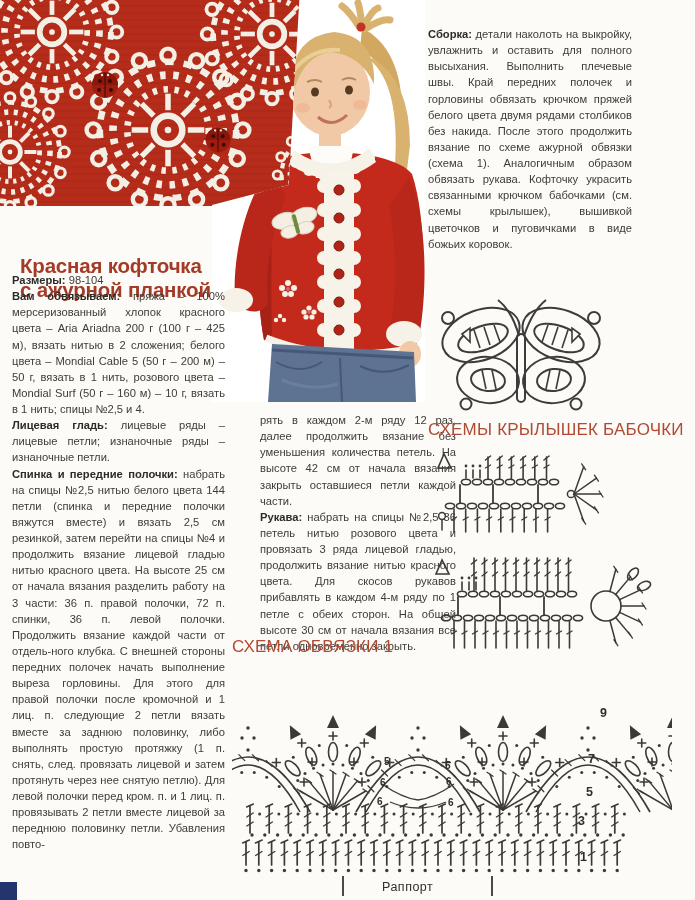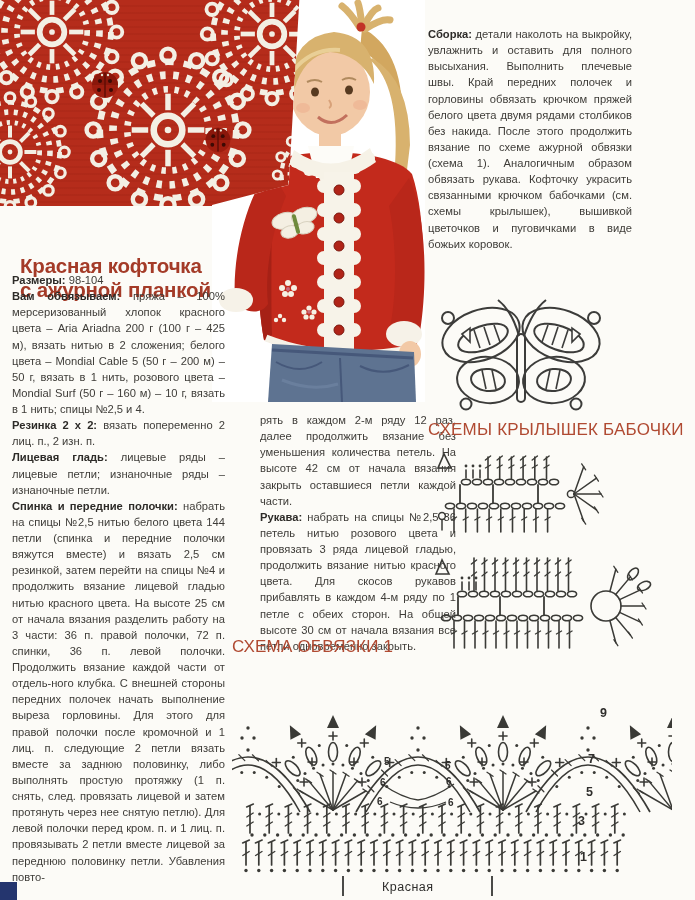--- a/index.html
+++ b/index.html
@@ -210,21 +210,20 @@
   </div>
 
   <div class="page-title">
     <div>Красная кофточка</div>
     <div>с ажурной планкой</div>
   </div>
 
   <div class="col col-left">
     <p><b>Размеры:</b><span> 98-104</span></p>
     <p><b>Вам обвязываем:</b><span> пряжа – 100% мерсеризованный хлопок красного цвета – Aria Ariadna 200 г (100 г – 425 м), вязать нитью в 2 сложения; белого цвета – Mondial Cable 5 (50 г – 200 м) – 50 г, вязать в 1 нить, розового цвета – Mondial Surf (50 г – 160 м) – 10 г, вязать в 1 нить; спицы №2,5 и 4.</span></p>
-    <p><b>Резинка 2 х 2:</b><span> вязать попеременно 2 лиц. п., 2 изн. п.</span></p>
     <p><b>Лицевая гладь:</b><span> лицевые ряды – лицевые петли; изнаночные ряды – изнаночные петли.</span></p>
     <p><b>Спинка и передние полочки:</b><span> набрать на спицы №2,5 нитью белого цвета 144 петли (спинка и передние полочки вяжутся вместе) и вязать 2,5 см резинкой, затем перейти на спицы №4 и продолжить вязание лицевой гладью нитью красного цвета. На высоте 25 см от начала вязания разделить работу на 3 части: 36 п. правой полочки, 72 п. спинки, 36 п. левой полочки. Продолжить вязание каждой части от отдель-ного клубка. С внешней стороны передних полочек начать выполнение выреза горловины. Для этого для правой полочки после кромочной и 1 лиц. п. следующие 2 петли вязать вместе за заднюю половинку, либо выполнять простую протяжку (1 п. снять, след. провязать лицевой и затем протянуть через нее снятую петлю). Для левой полочки перед кром. п. и 1 лиц. п. провязывать 2 петли вместе лицевой за переднюю половинку петли. Убавления повто-</span></p>
   </div>
 
   <div class="col col-mid">
     <p><span>рять в каждом 2-м ряду 12 раз, далее продолжить вязание без уменьшения количества петель. На высоте 42 см от начала вязания закрыть оставшиеся петли каждой части.</span></p>
     <p><b>Рукава:</b><span> набрать на спицы №2,5 36 петель нитью розового цвета и провязать 3 ряда лицевой гладью, продолжить вязание нитью красного цвета. Для скосов рукавов прибавлять в каждом 4-м ряду по 1 петле с обеих сторон. На общей высоте 30 см от начала вязания все петли одновременно закрыть.</span></p>
   </div>
 
   <div class="col col-right">
@@ -945,17 +944,17 @@
     <span class="rownum" style="left:346px;top:156px;">3</span>
     <span class="rownum" style="left:348px;top:192px;">1</span>
     <span class="innum" style="left:152px;top:98px;">5</span>
     <span class="innum" style="left:213px;top:102px;">5</span>
     <span class="innum" style="left:148px;top:119px;">6</span>
     <span class="innum" style="left:214px;top:118px;">6</span>
     <span class="innum" style="left:145px;top:138px;">6</span>
     <span class="innum" style="left:216px;top:139px;">6</span>
     <div class="rap-tick" style="left:110px;"></div>
     <div class="rap-tick" style="left:259px;"></div>
-    <span class="rap-label" style="left:150px;">Красная</span>
+    <span class="rap-label" style="left:150px;">Раппорт</span>
   </div>
 
   <div class="navy-corner"></div>
 </div>
 
 </body></html>

